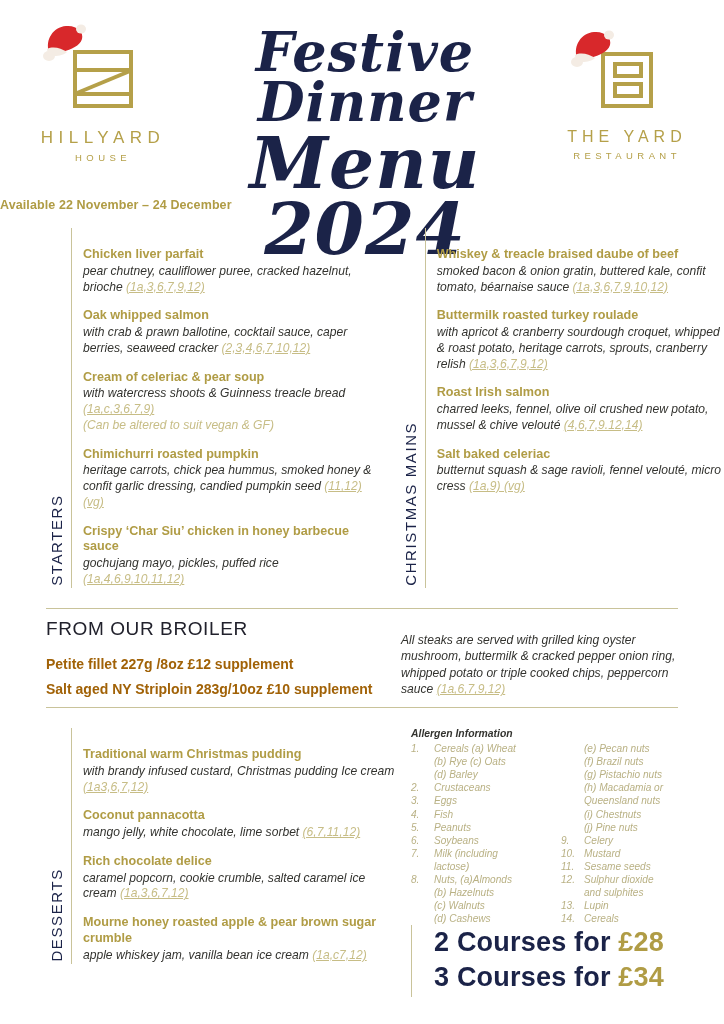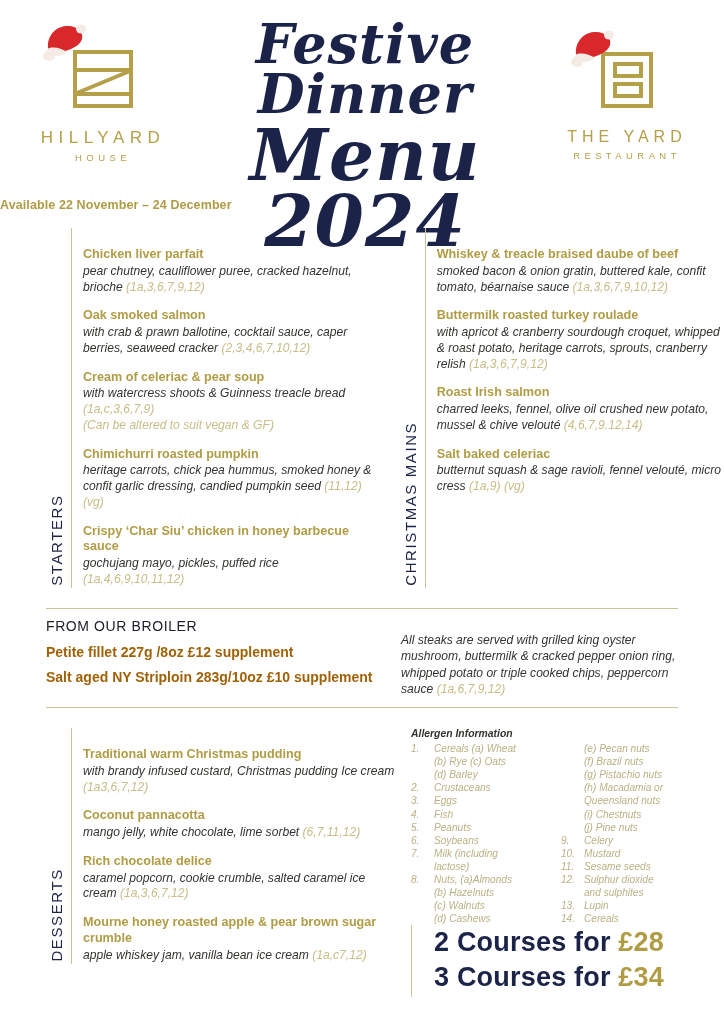--- a/index.html
+++ b/index.html
@@ -54,21 +54,21 @@
     font-size: 9.5px;
     letter-spacing: 4.4px;
     color: #b5a049;
     font-weight: 400;
   }
   .logo-right .logo-name { font-size: 16px; letter-spacing: 5px; }
 
   .title-block {
     position: absolute;
     left: 185px;
-    top: 20px;
+    top: 28px;
     width: 360px;
     text-align: center;
   }
   .title-line {
     font-family: "DejaVu Serif", serif;
     font-style: italic;
     color: #1b2348;
     font-weight: 700;
     line-height: 0.92;
     letter-spacing: 1px;
@@ -125,21 +125,21 @@
     font-size: 12.6px;
     line-height: 1.26;
     margin-bottom: 1px;
   }
   .dish-desc {
     font-style: italic;
     font-size: 12.1px;
     line-height: 1.3;
     color: #33332f;
   }
-  .code { color: #c7bd86; font-style: italic; }
+  .code { color: #c7bd86; font-style: italic; text-decoration: underline; }
   .note { color: #c7bd86; font-style: italic; display: block; }
 
   
   .rule {
     position: absolute;
     left: 46px;
     width: 632px;
     height: 1px;
     background: #c9c39a;
   }
@@ -148,25 +148,25 @@
 
   .broiler {
     position: absolute;
     top: 618px;
     left: 46px;
     width: 632px;
     display: flex;
   }
   .broiler-left { width: 355px; }
   .broiler-head {
-    font-size: 14px;
+    font-size: 19px;
     color: #21212c;
     letter-spacing: 0.6px;
     font-weight: 400;
-    margin-bottom: 10px;
+    margin-bottom: 16px;
   }
   .broiler-item {
     color: #a16207;
     font-weight: 700;
     font-size: 14px;
     margin-bottom: 9px;
   }
   .broiler-right {
     flex: 1;
     font-style: italic;
@@ -284,21 +284,21 @@
 
   <div class="col col-starters">
     <div class="vlabel">STARTERS</div>
     <div class="vrule"></div>
     <div class="items" id="starters-list">
         <div class="dish">
           <div class="dish-name">Chicken liver parfait</div>
           <div class="dish-desc">pear chutney, cauliflower puree, cracked hazelnut, brioche <span class="code">(1a,3,6,7,9,12)</span></div>
         </div>
         <div class="dish">
-          <div class="dish-name">Oak smoked salmon</div>
+          <div class="dish-name">Oak whipped salmon</div>
           <div class="dish-desc">with crab &amp; prawn ballotine, cocktail sauce, caper berries, seaweed cracker <span class="code">(2,3,4,6,7,10,12)</span></div>
         </div>
         <div class="dish">
           <div class="dish-name">Cream of celeriac &amp; pear soup</div>
           <div class="dish-desc">with watercress shoots &amp; Guinness treacle bread <span class="code">(1a,c,3,6,7,9)</span><span class="note">(Can be altered to suit vegan &amp; GF)</span></div>
         </div>
         <div class="dish">
           <div class="dish-name">Chimichurri roasted pumpkin</div>
           <div class="dish-desc">heritage carrots, chick pea hummus, smoked honey &amp; confit garlic dressing, candied pumpkin seed <span class="code">(11,12) (vg)</span></div>
         </div>

